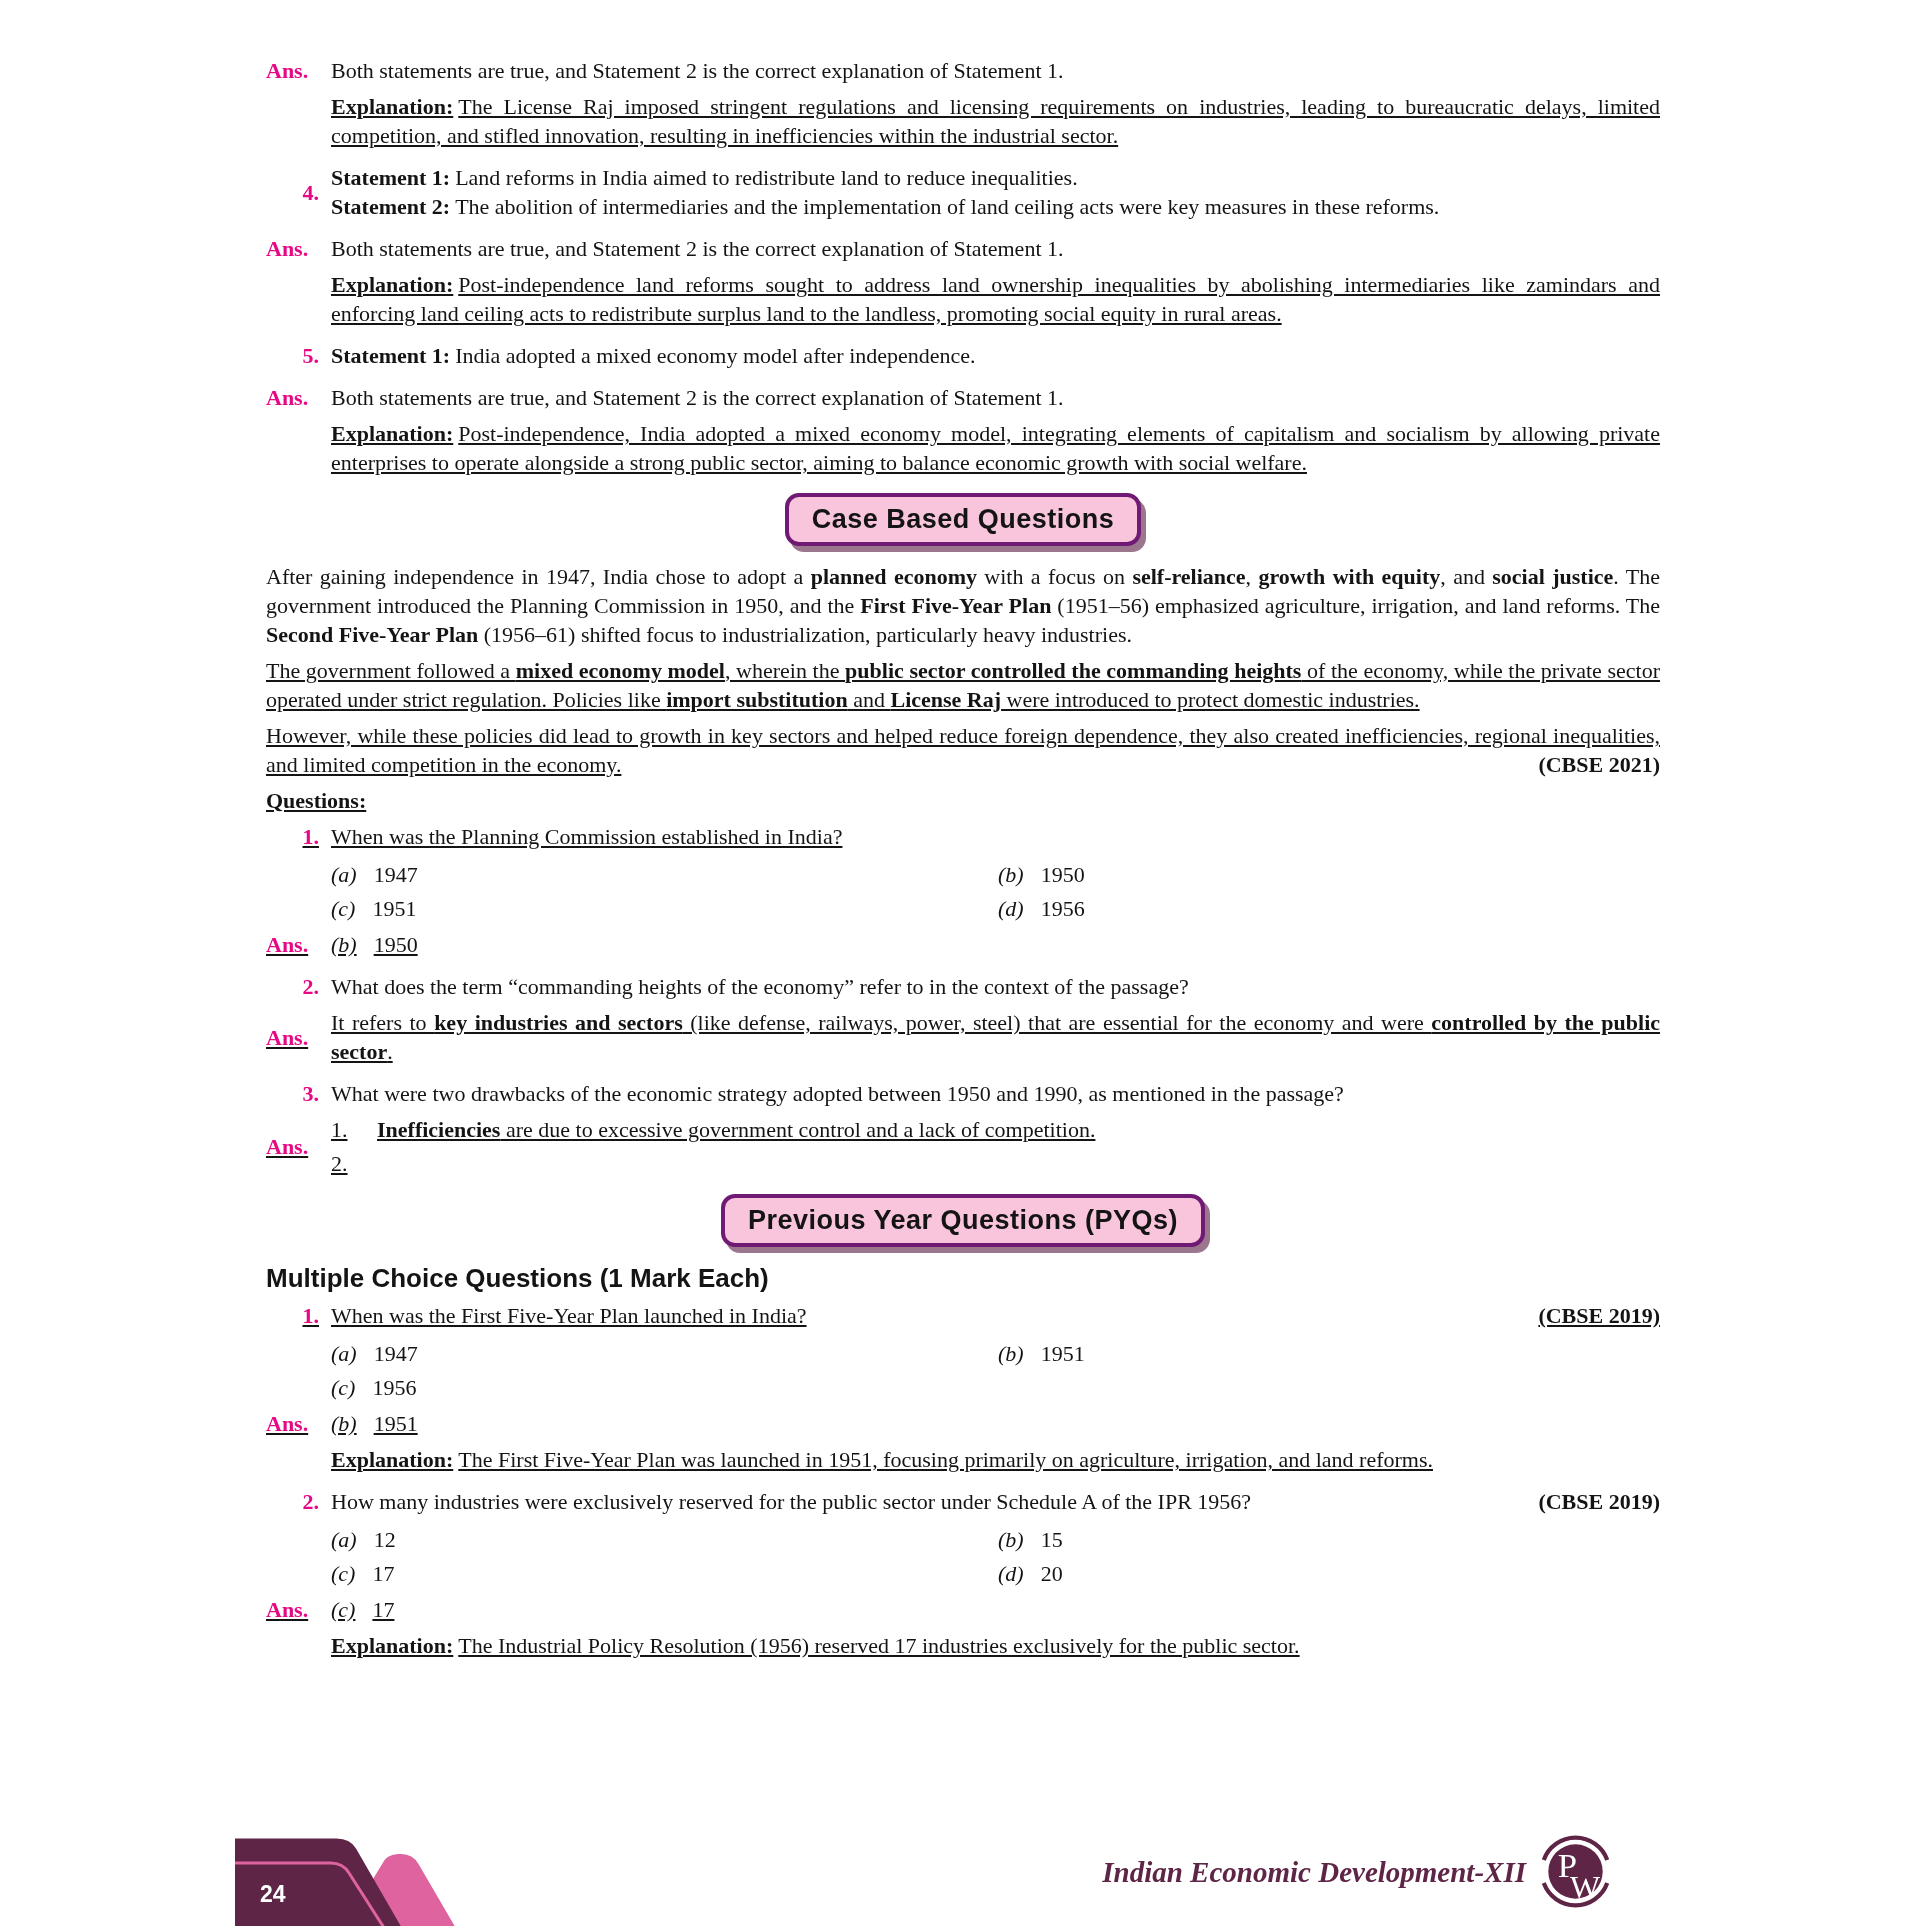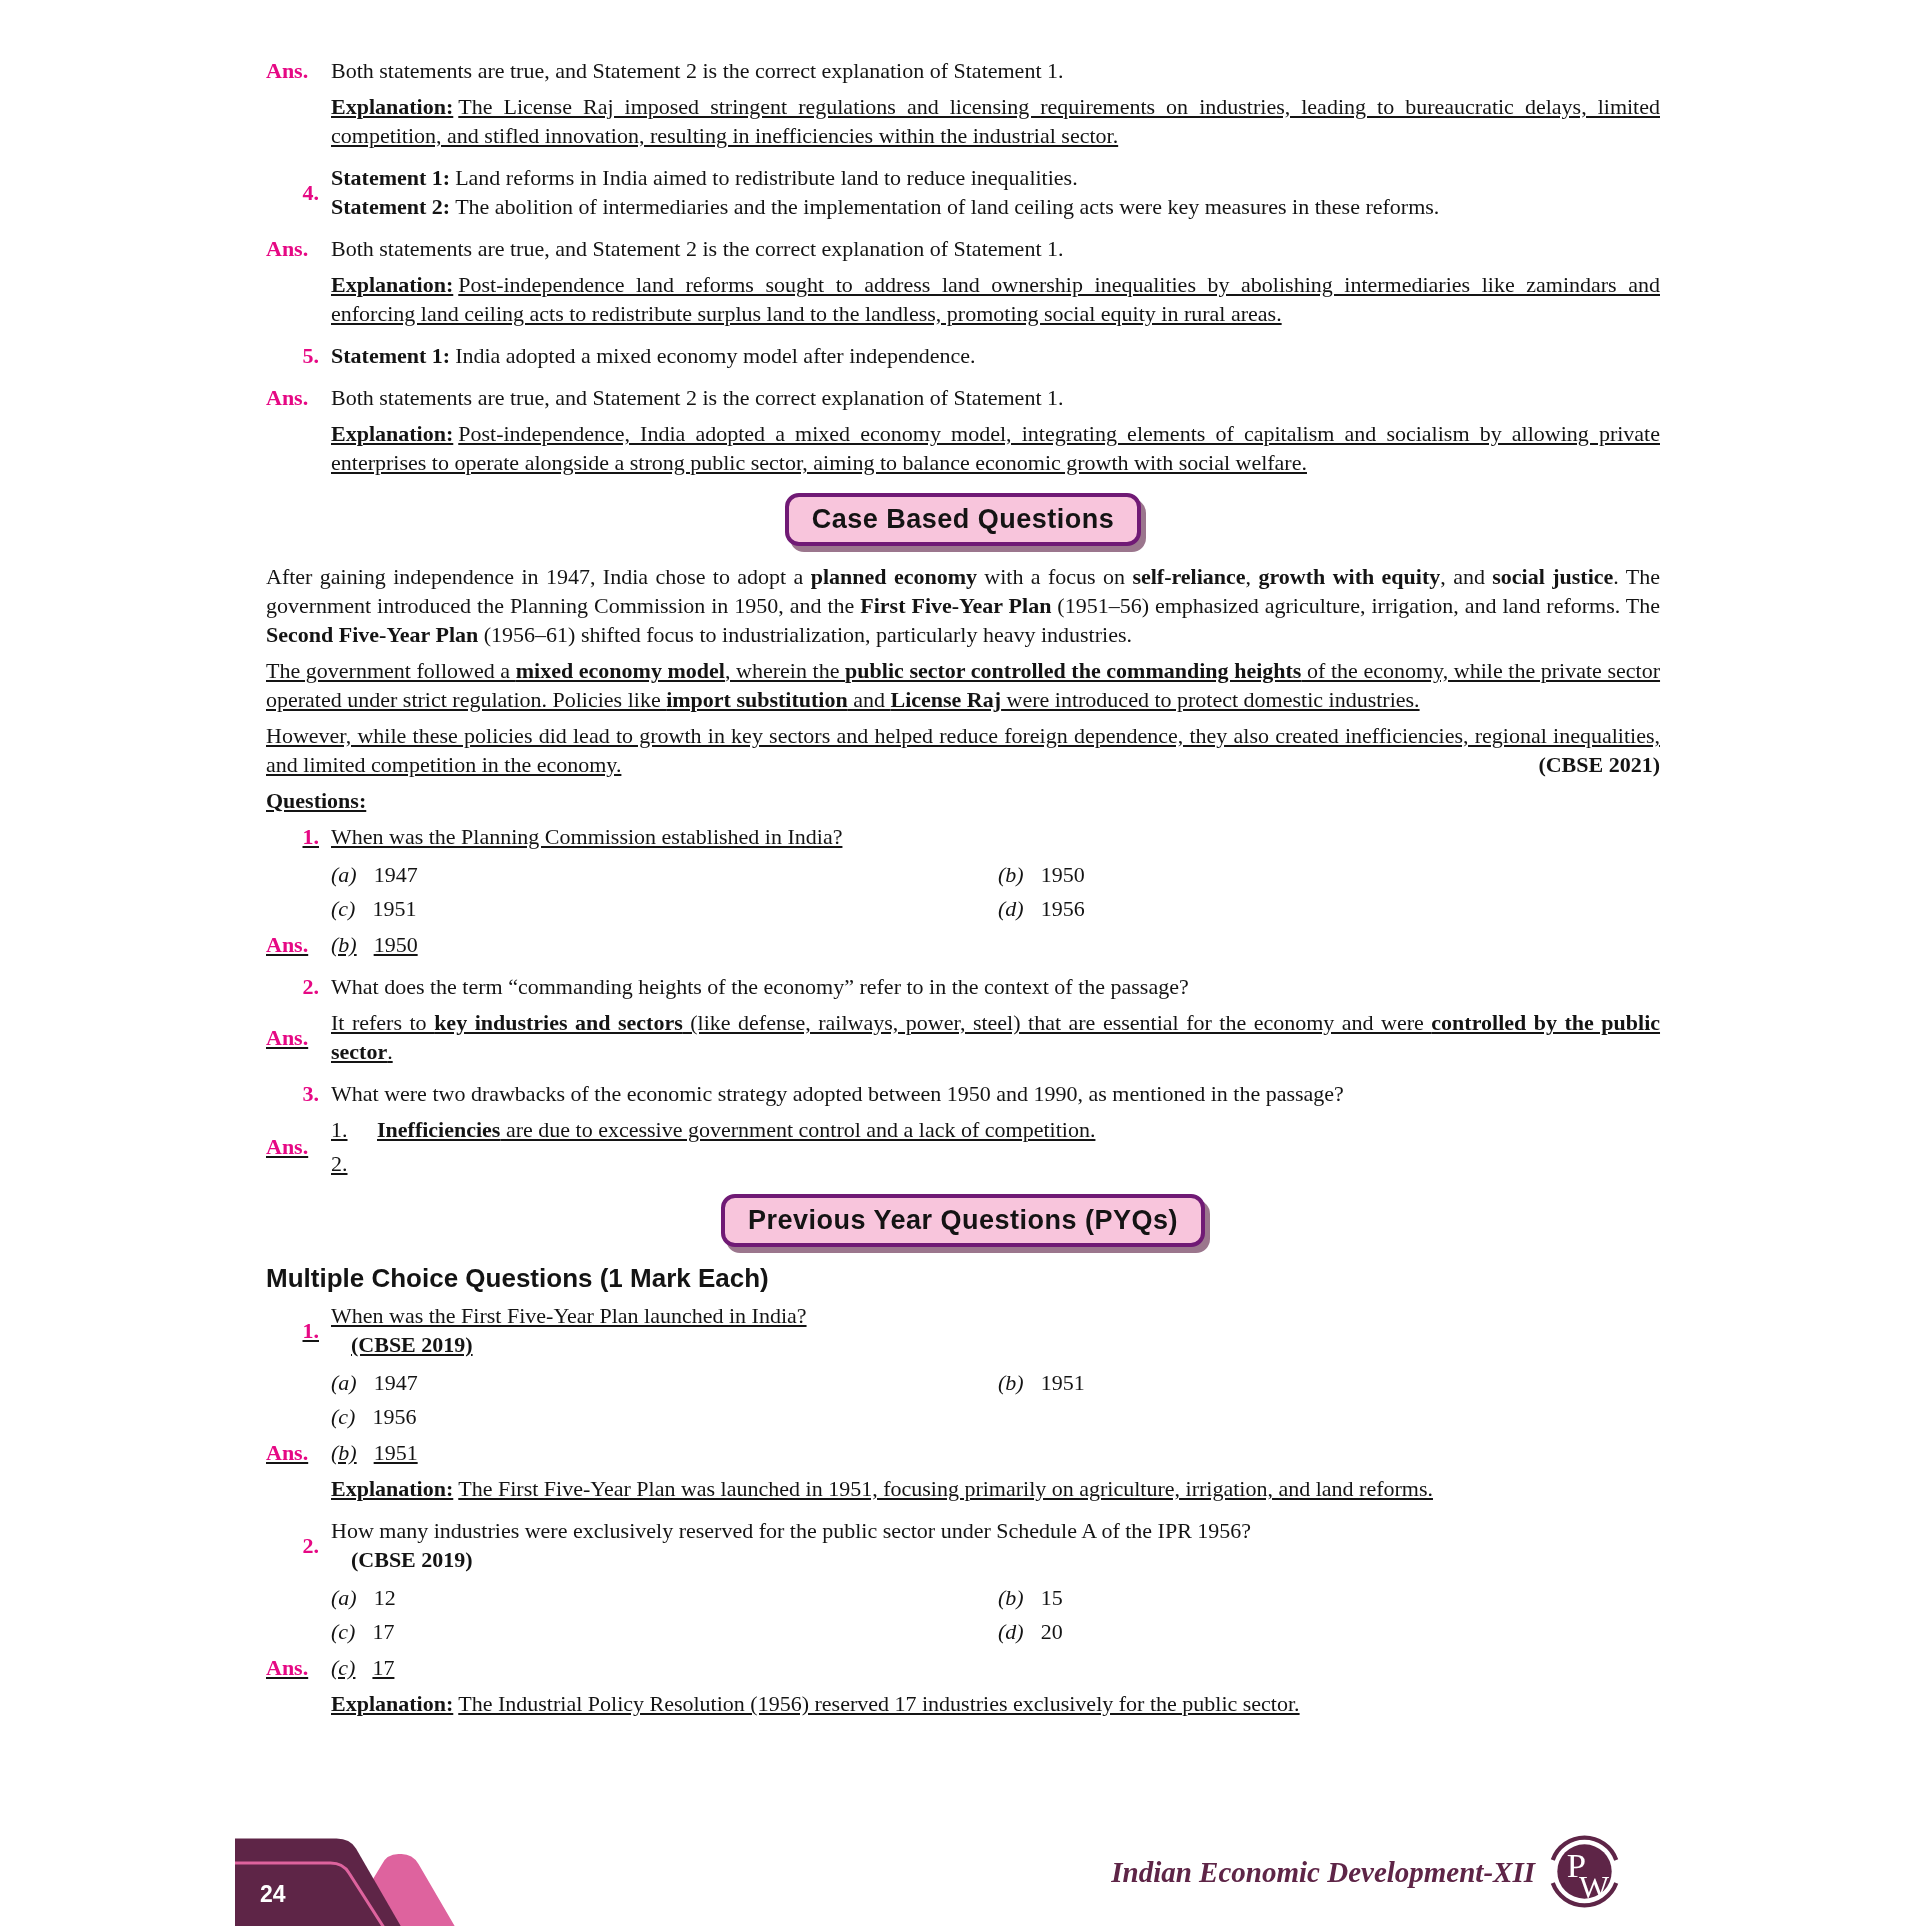--- a/index.html
+++ b/index.html
@@ -22,21 +22,21 @@
   .gap-lg{margin-top:13px;}
   .gap-md{margin-top:7px;text-decoration:underline;}
   .gap-sm{margin-top:4px;}
   b.lead{margin-right:5px;}
   .b{font-weight:700;}
   .optrow{display:flex;margin-top:5px;}
   .opt{flex:0 0 667px;}
   .opt + .opt{flex:1 1 auto;}
   .ol{font-style:italic;margin-right:17px;}
   .ansline .ol{margin-right:17px;}
-  .qflex{display:flex;justify-content:space-between;align-items:flex-start;flex-direction:column;}
+  .qflex{display:flex;justify-content:space-between;align-items:flex-start;}
   .cbse{font-weight:700;white-space:nowrap;margin-left:20px;}
   .rel{position:relative;}
   .tag-br{position:absolute;right:0;bottom:0;font-weight:700;}
   .subrow{display:flex;margin-top:5px;}
   .subnum{flex:0 0 46px;}
   .badge-wrap{display:flex;justify-content:center;margin:16px 0;}
   .badge{
     background:#f8c5dc;
     border:4px solid #701a75;
     border-radius:14px;
@@ -46,21 +46,21 @@
     color:#141414;letter-spacing:0.5px;
     box-shadow:5px 6px 0 rgba(73,6,47,0.55);
   }
   .mcq-head{
     font-family:"Liberation Sans",sans-serif;
     font-weight:700;font-size:26px;line-height:31px;
     margin-top:15px;color:#141414;
   }
   .footer-graphic{position:absolute;left:216px;top:1821px;}
   .footer-right{
-    position:absolute;right:304px;bottom:17px;
+    position:absolute;right:313px;bottom:17px;
     display:flex;align-items:center;gap:12px;
   }
   .book-title{
     font-family:"Liberation Serif",serif;
     font-style:italic;font-weight:700;
     color:#5e2547;font-size:29px;line-height:32px;
   }
 </style>
 </head>
 <body>

